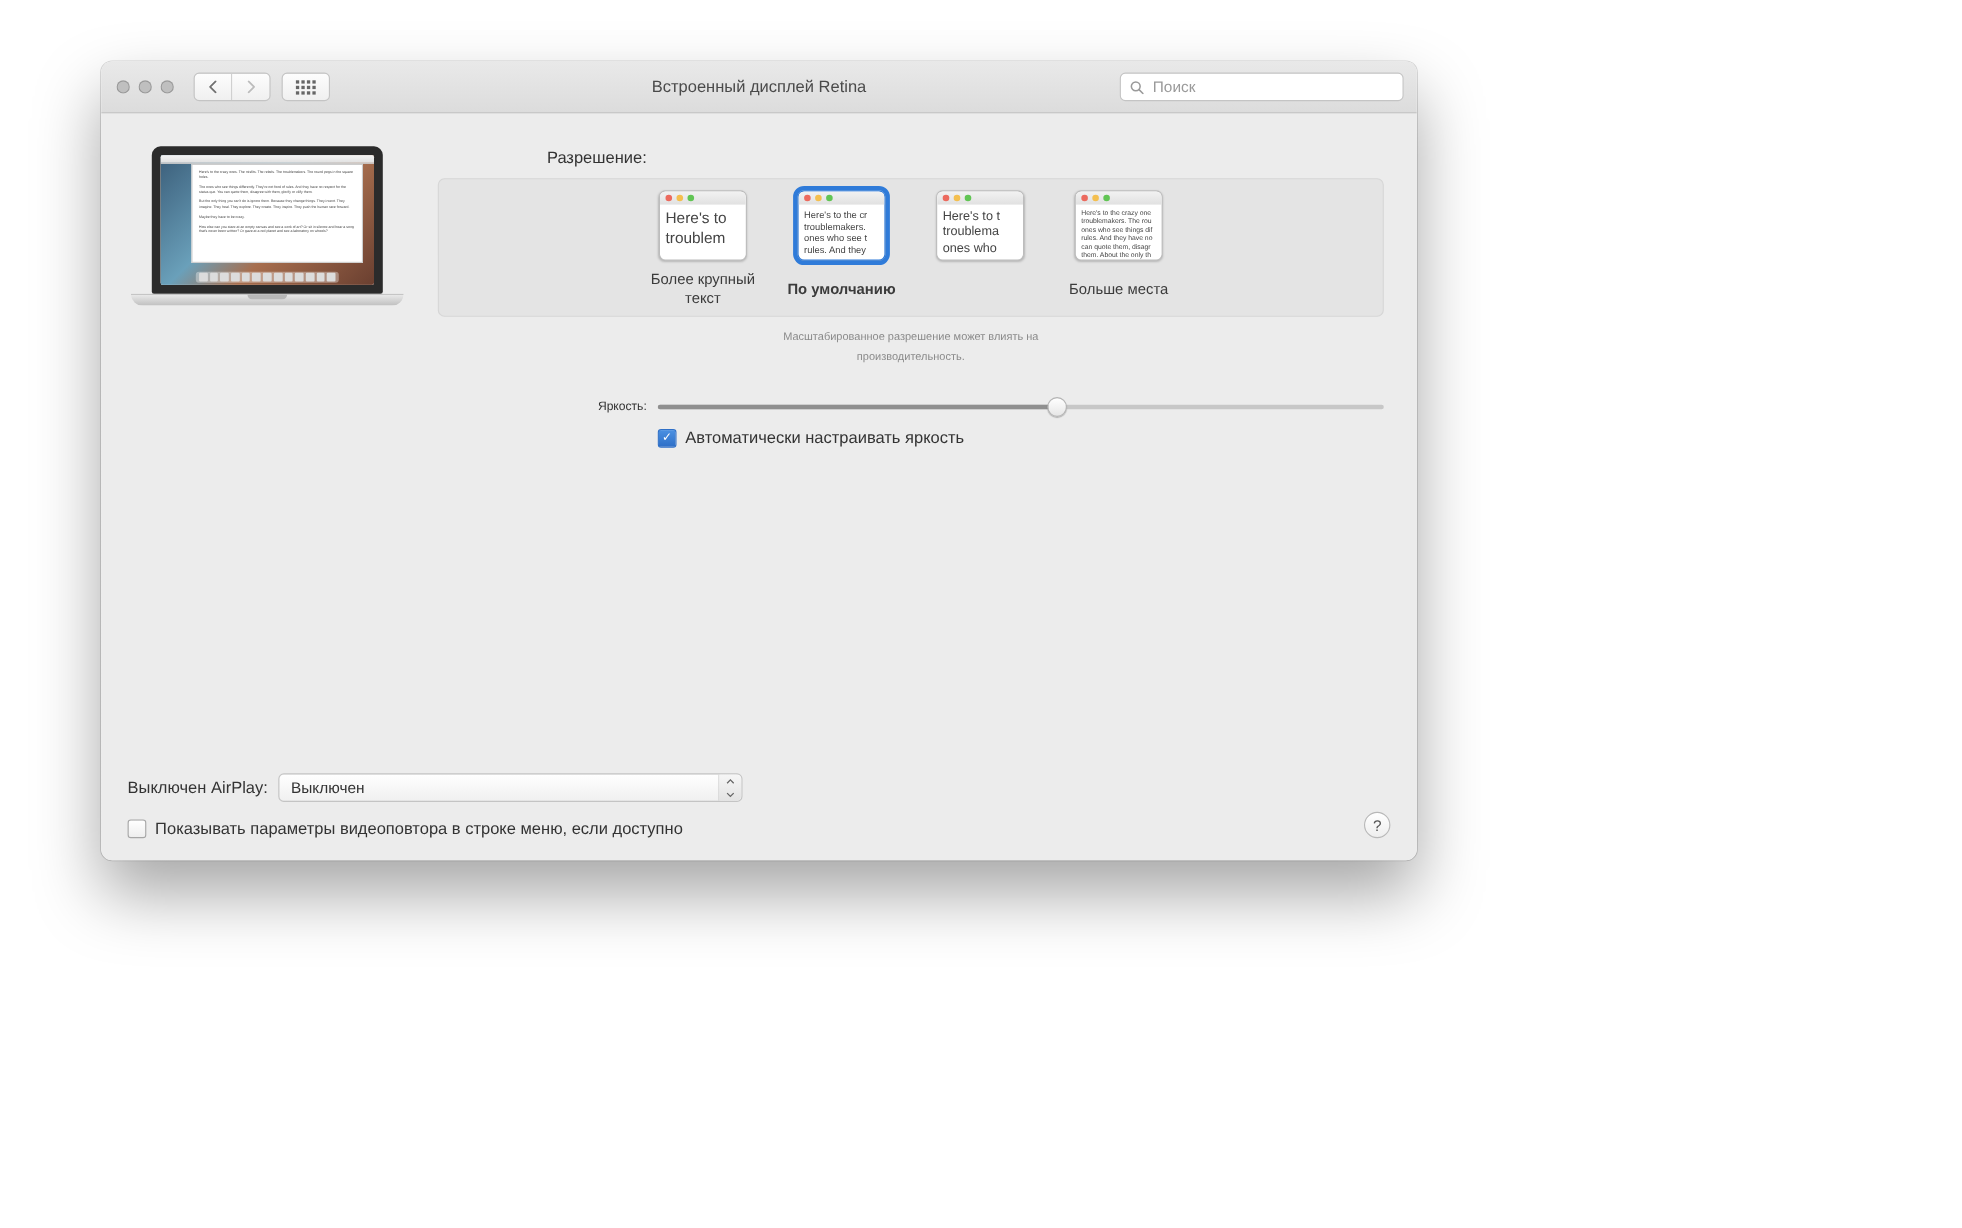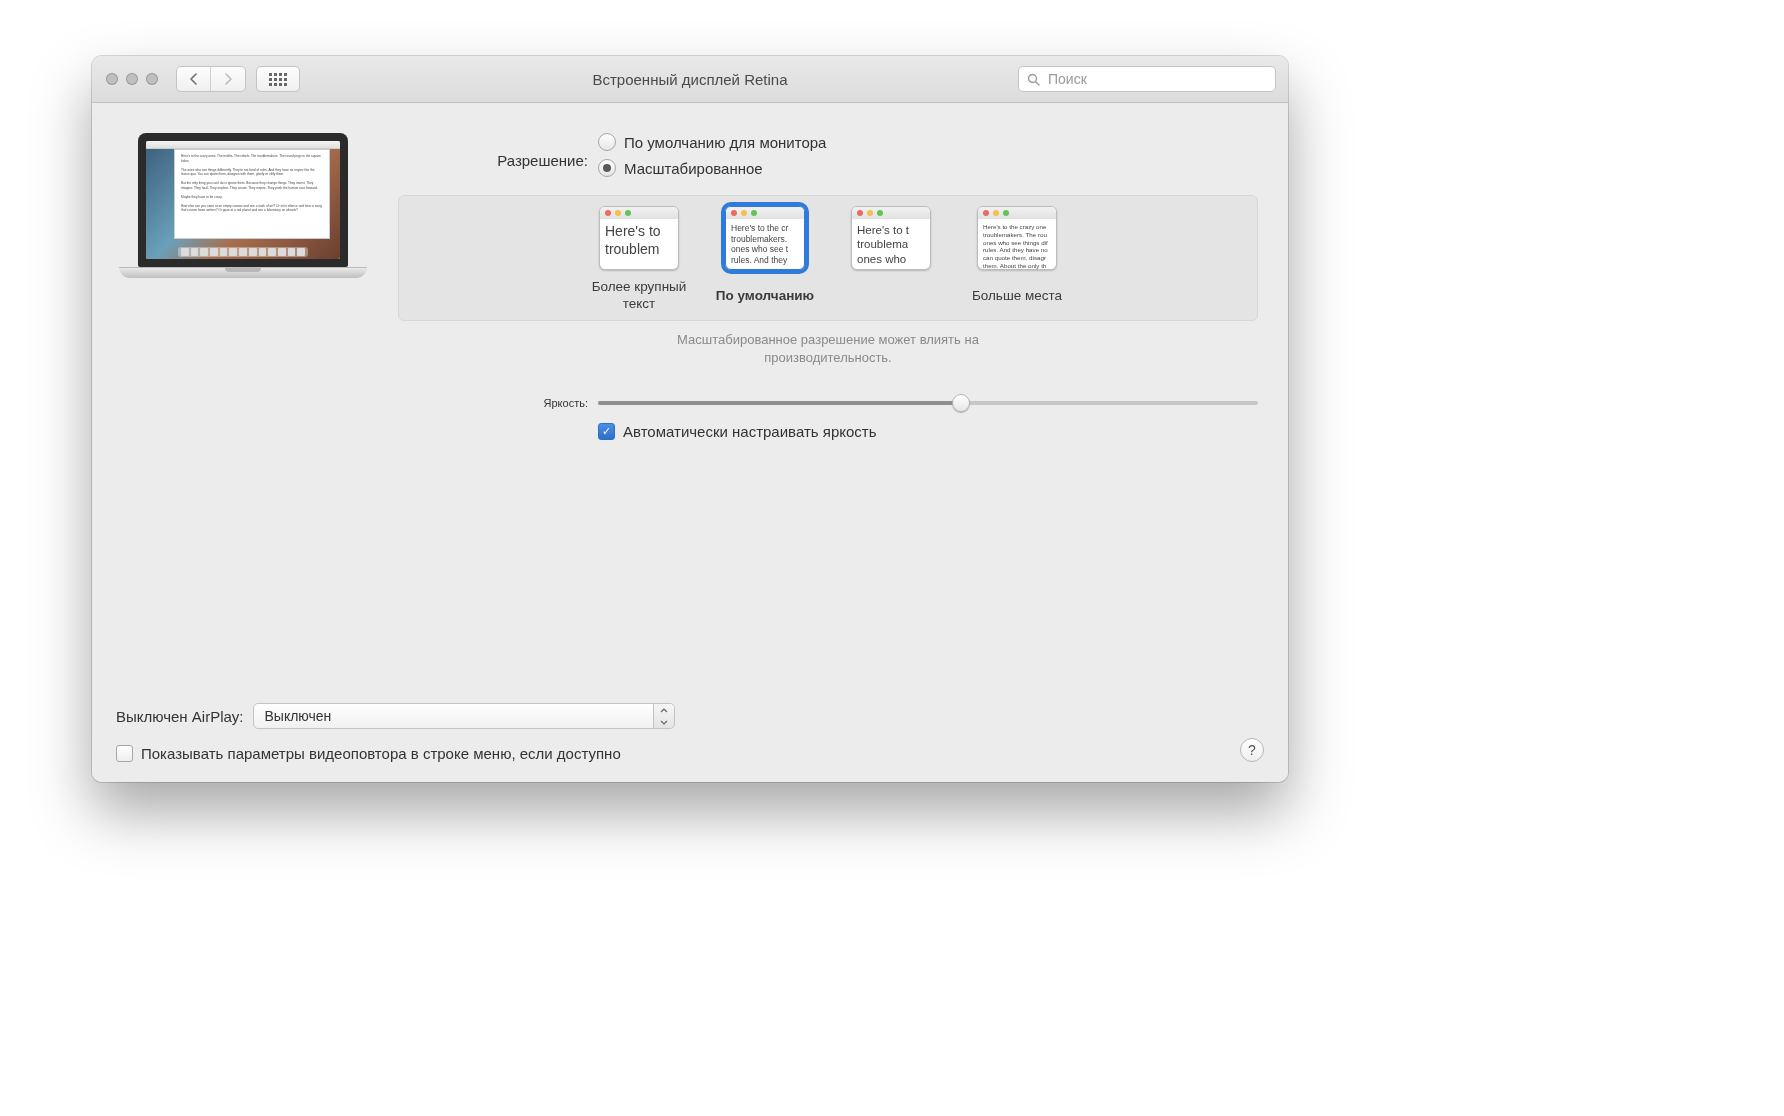--- a/index.html
+++ b/index.html
@@ -297,21 +297,21 @@
     text-align: center;
     line-height: 17px;
     height: 34px;
     display: flex; align-items: center; justify-content: center;
   }
   .opt.selected .caption { font-weight: 600; }
 
   .perf-note {
     text-align: center;
     color: #8a8a8a;
-    font-size: 13px;
+    font-size: 10px;
     margin-top: 10px;
     line-height: 18px;
   }
 
   .brightness-row {
     margin-top: 26px;
     display: flex;
     align-items: center;
   }
   .brightness-row .lbl {
@@ -502,30 +502,20 @@
             </div>
         </div>
       </div>
       <div class="laptop-base"></div>
     </div>
 
     <div class="right-panel">
 
       <div class="form-row">
         <div class="form-label">Разрешение:</div>
-        <div class="form-control">
-          <div class="radio-line">
-            <div class="radio"></div>
-            <span>По умолчанию для монитора</span>
-          </div>
-          <div class="radio-line">
-            <div class="radio checked"></div>
-            <span>Масштабированное</span>
-          </div>
-        </div>
       </div>
 
       <div class="options-well">
         <div class="options-row">
 
           <div class="opt">
             <div class="thumb">
               <div class="tbar">
                   <i></i>
                   <i></i>

